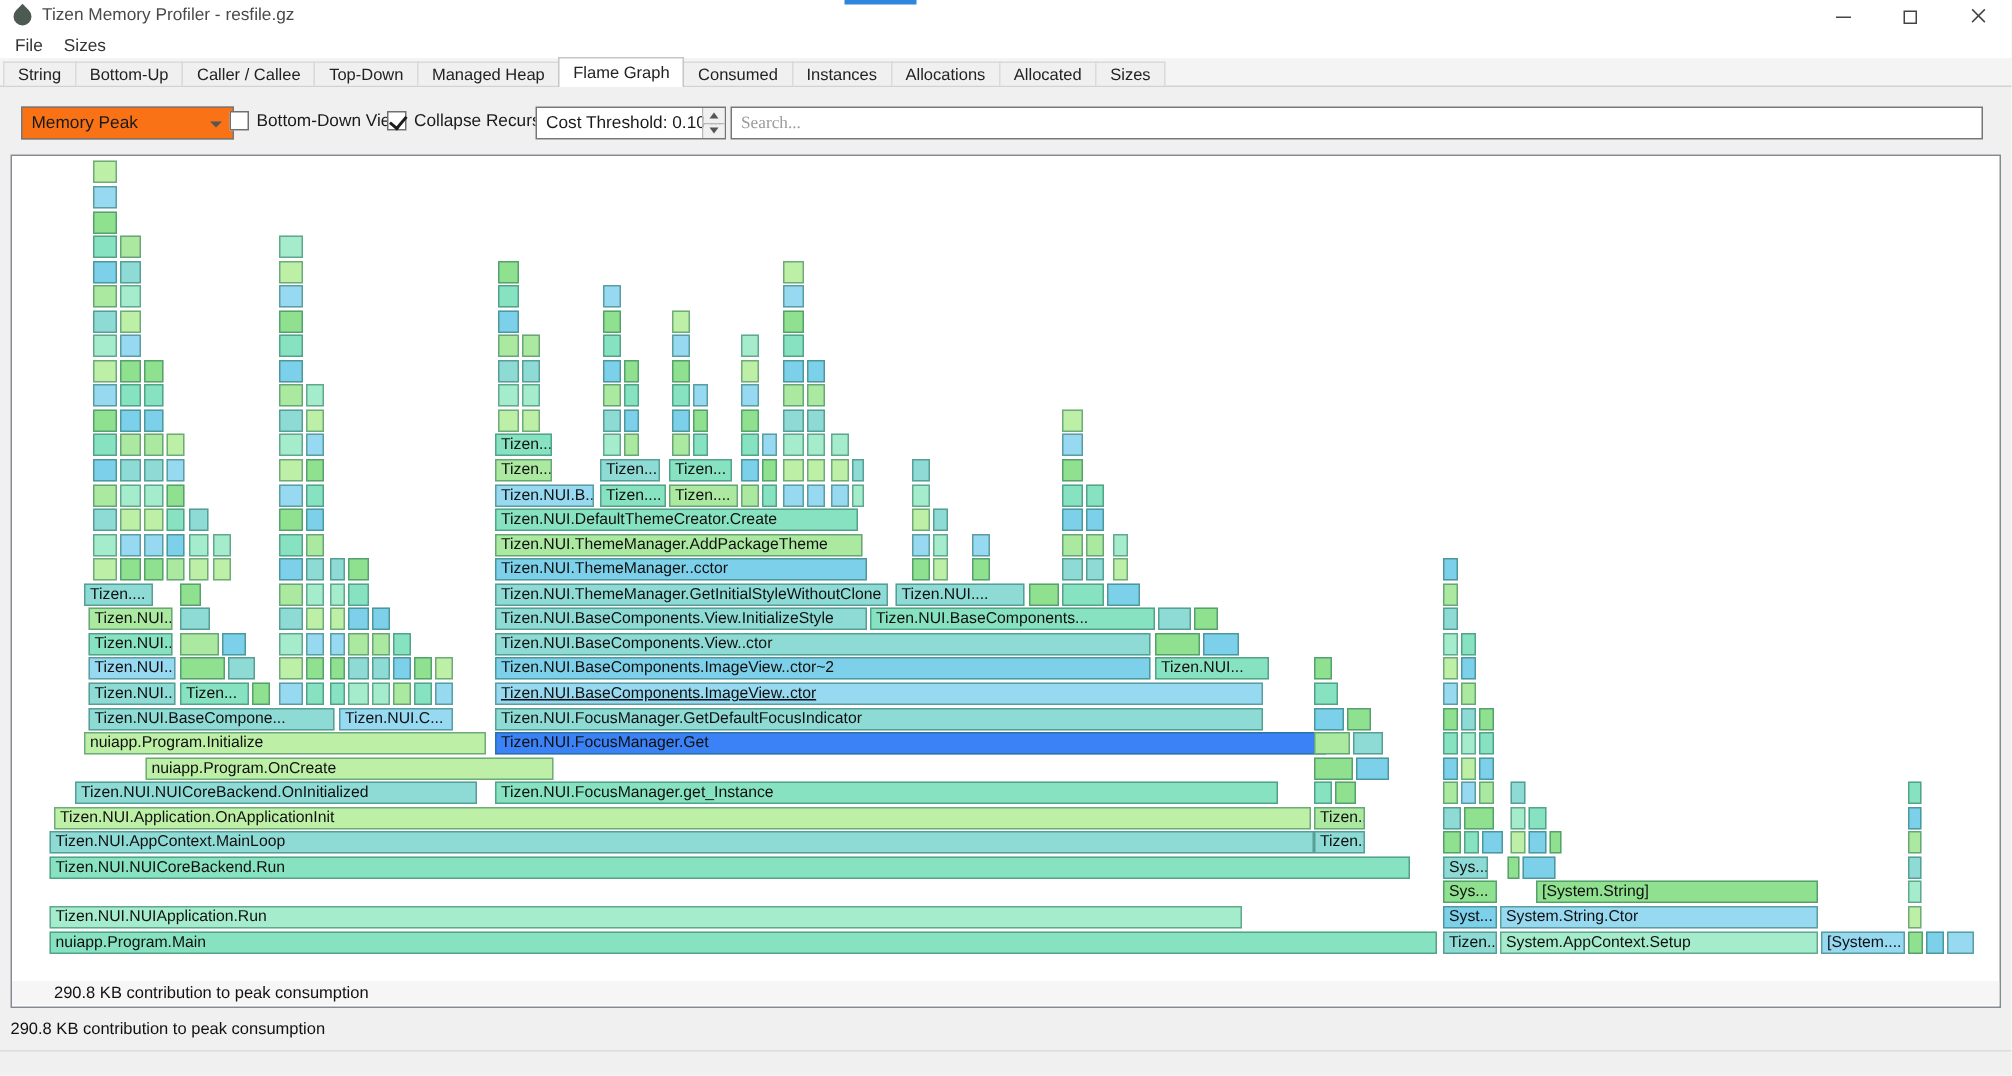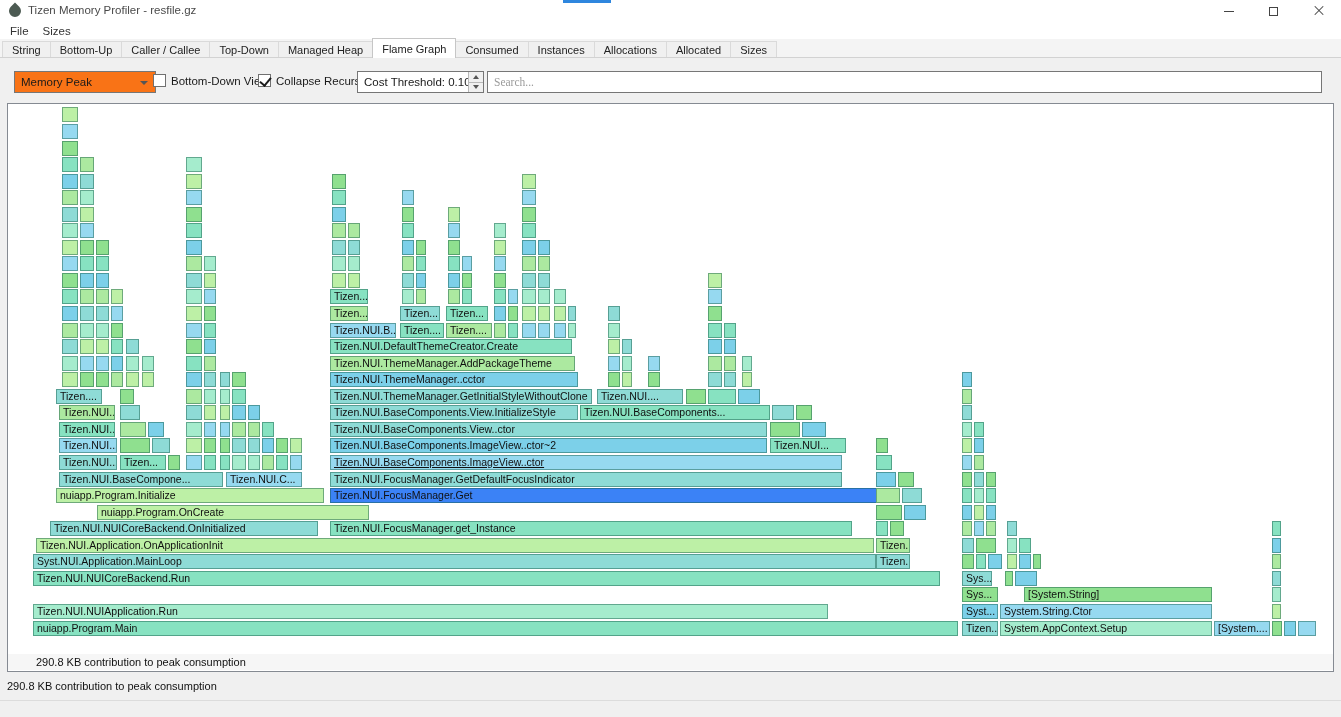--- a/index.html
+++ b/index.html
@@ -134,21 +134,21 @@
       <div class="frame" style="left: 1290px; top: 516.5px; width: 18px; height: 15px; background: rgb(150, 217, 240);"></div>
       <div class="frame" title="Tizen.NUI.NUIApplication.Run" style="left: 25px; top: 499.9px; width: 795px; height: 15px; background: rgb(165, 236, 205);">Tizen.NUI.NUIApplication.Run</div>
       <div class="frame" title="Syst..." style="left: 954px; top: 499.9px; width: 36px; height: 15px; background: rgb(124, 208, 233);">Syst...</div>
       <div class="frame" title="System.String.Ctor" style="left: 992px; top: 499.9px; width: 212px; height: 15px; background: rgb(150, 217, 240);">System.String.Ctor</div>
       <div class="frame" title="Sys..." style="left: 954px; top: 483.4px; width: 36px; height: 15px; background: rgb(143, 224, 143);">Sys...</div>
       <div class="frame" title="[System.String]" style="left: 1016px; top: 483.4px; width: 188px; height: 15px; background: rgb(143, 224, 143);">[System.String]</div>
       <div class="frame" title="Tizen.NUI.NUICoreBackend.Run" style="left: 25px; top: 466.8px; width: 907px; height: 15px; background: rgb(135, 226, 193);">Tizen.NUI.NUICoreBackend.Run</div>
       <div class="frame" title="Sys..." style="left: 954px; top: 466.8px; width: 30px; height: 15px; background: rgb(142, 219, 214);">Sys...</div>
       <div class="frame" style="left: 997px; top: 466.8px; width: 8px; height: 15px; background: rgb(143, 224, 143);"></div>
       <div class="frame" style="left: 1007px; top: 466.8px; width: 22px; height: 15px; background: rgb(124, 208, 233);"></div>
-      <div class="frame" title="Tizen.NUI.Application.MainLoop" style="left: 25px; top: 450.3px; width: 843px; height: 15px; background: rgb(142, 219, 214);">Syst.NUI.Application.MainLoop</div>
+      <div class="frame" title="Tizen.NUI.Application.MainLoop" style="left: 25px; top: 450.3px; width: 843px; height: 15px; background: rgb(142, 219, 214);">Tizen.NUI.AppContext.MainLoop</div>
       <div class="frame" title="Tizen..." style="left: 868px; top: 450.3px; width: 34px; height: 15px; background: rgb(142, 219, 214);">Tizen...</div>
       <div class="frame" style="left: 954px; top: 450.3px; width: 12px; height: 15px; background: rgb(143, 224, 143);"></div>
       <div class="frame" style="left: 968px; top: 450.3px; width: 10px; height: 15px; background: rgb(135, 226, 193);"></div>
       <div class="frame" style="left: 980px; top: 450.3px; width: 14px; height: 15px; background: rgb(124, 208, 233);"></div>
       <div class="frame" title="Tizen.NUI.Application.OnApplicationInit" style="left: 28px; top: 433.7px; width: 838px; height: 15px; background: rgb(189, 240, 166);">Tizen.NUI.Application.OnApplicationInit</div>
       <div class="frame" title="Tizen..." style="left: 868px; top: 433.7px; width: 34px; height: 15px; background: rgb(172, 233, 160);">Tizen...</div>
       <div class="frame" style="left: 954px; top: 433.7px; width: 12px; height: 15px; background: rgb(142, 219, 214);"></div>
       <div class="frame" style="left: 968px; top: 433.7px; width: 20px; height: 15px; background: rgb(143, 224, 143);"></div>
       <div class="frame" title="Tizen.NUI.NUICoreBackend.OnInitialized" style="left: 42px; top: 417.1px; width: 268px; height: 15px; background: rgb(142, 219, 214);">Tizen.NUI.NUICoreBackend.OnInitialized</div>
       <div class="frame" title="Tizen.NUI.FocusManager.get_Instance" style="left: 322px; top: 417.1px; width: 522px; height: 15px; background: rgb(135, 226, 193);">Tizen.NUI.FocusManager.get_Instance</div>

